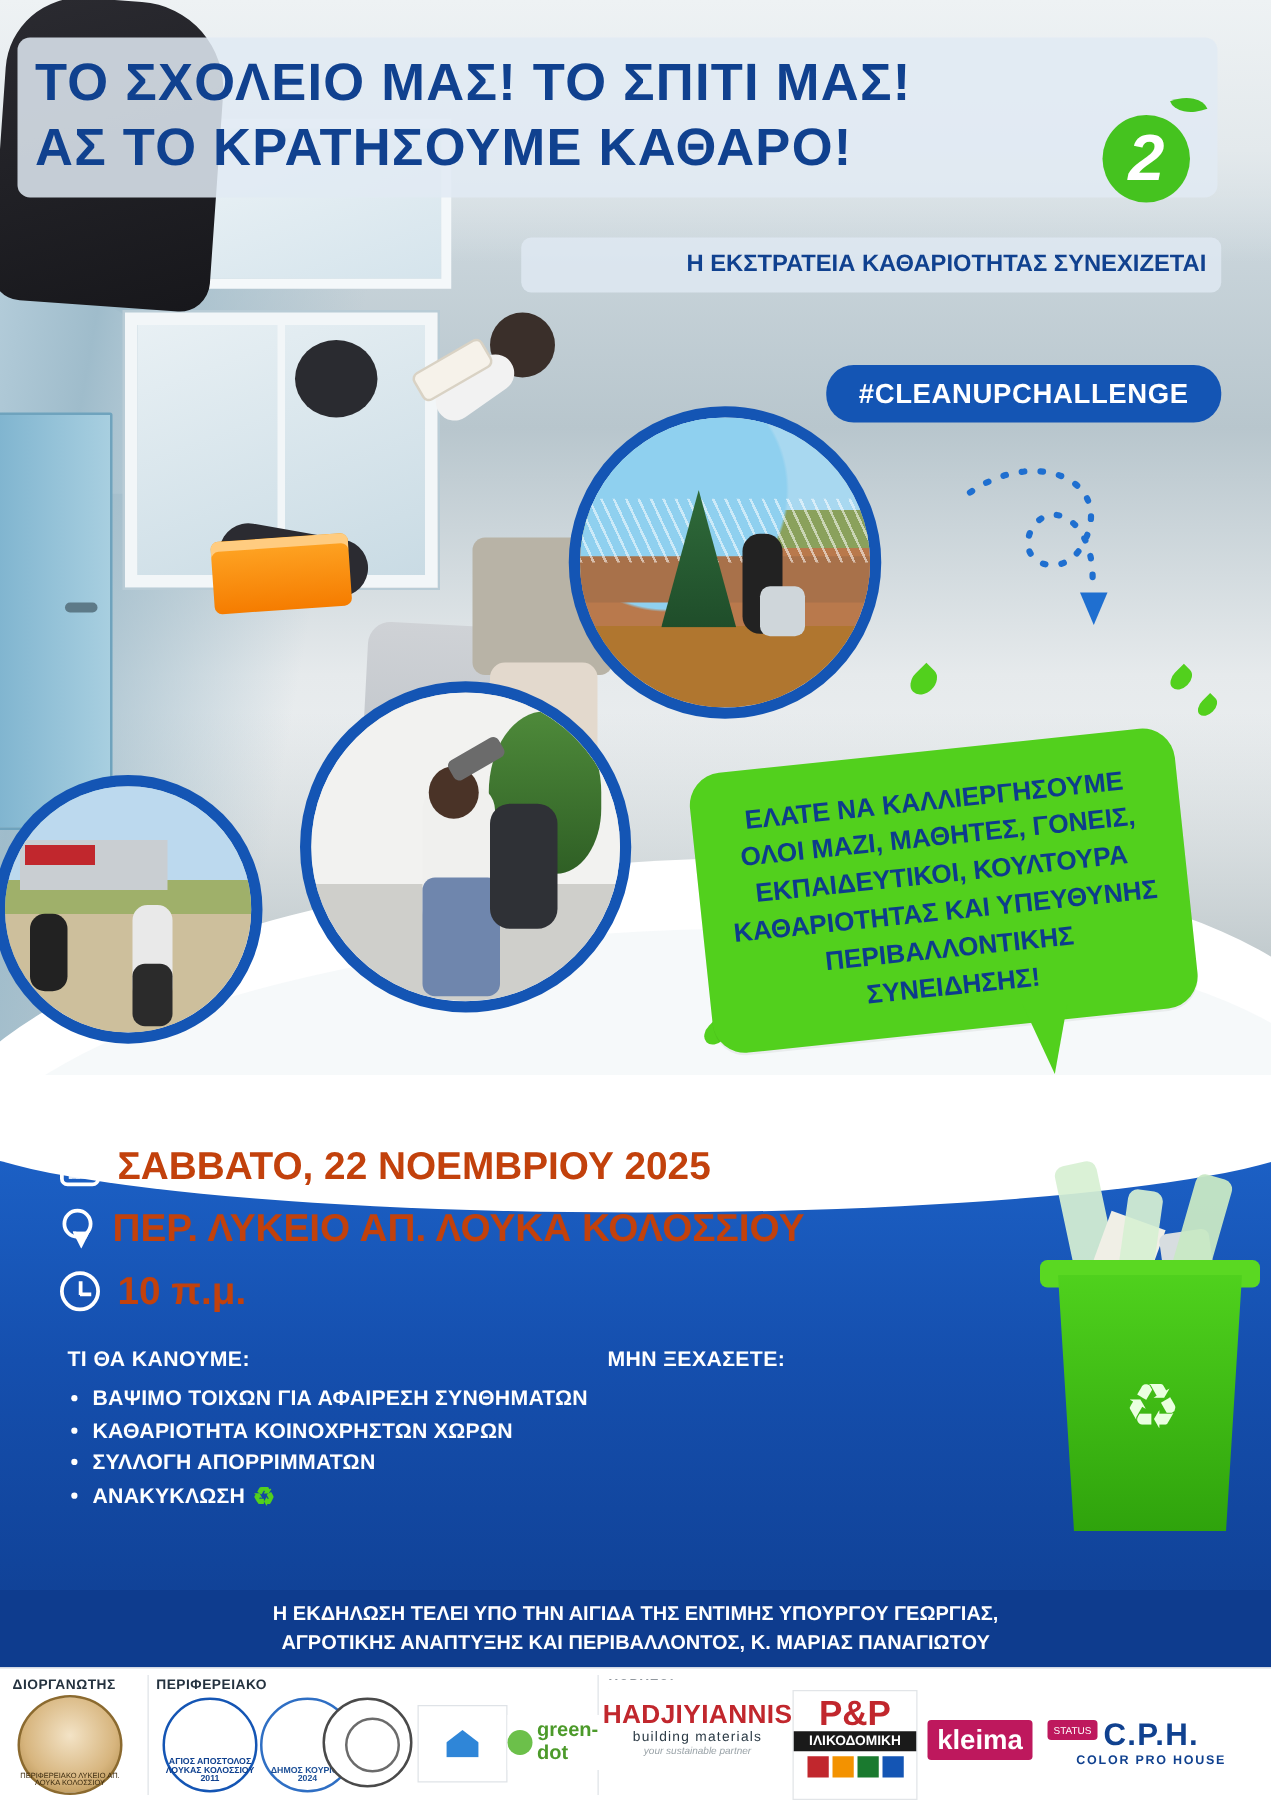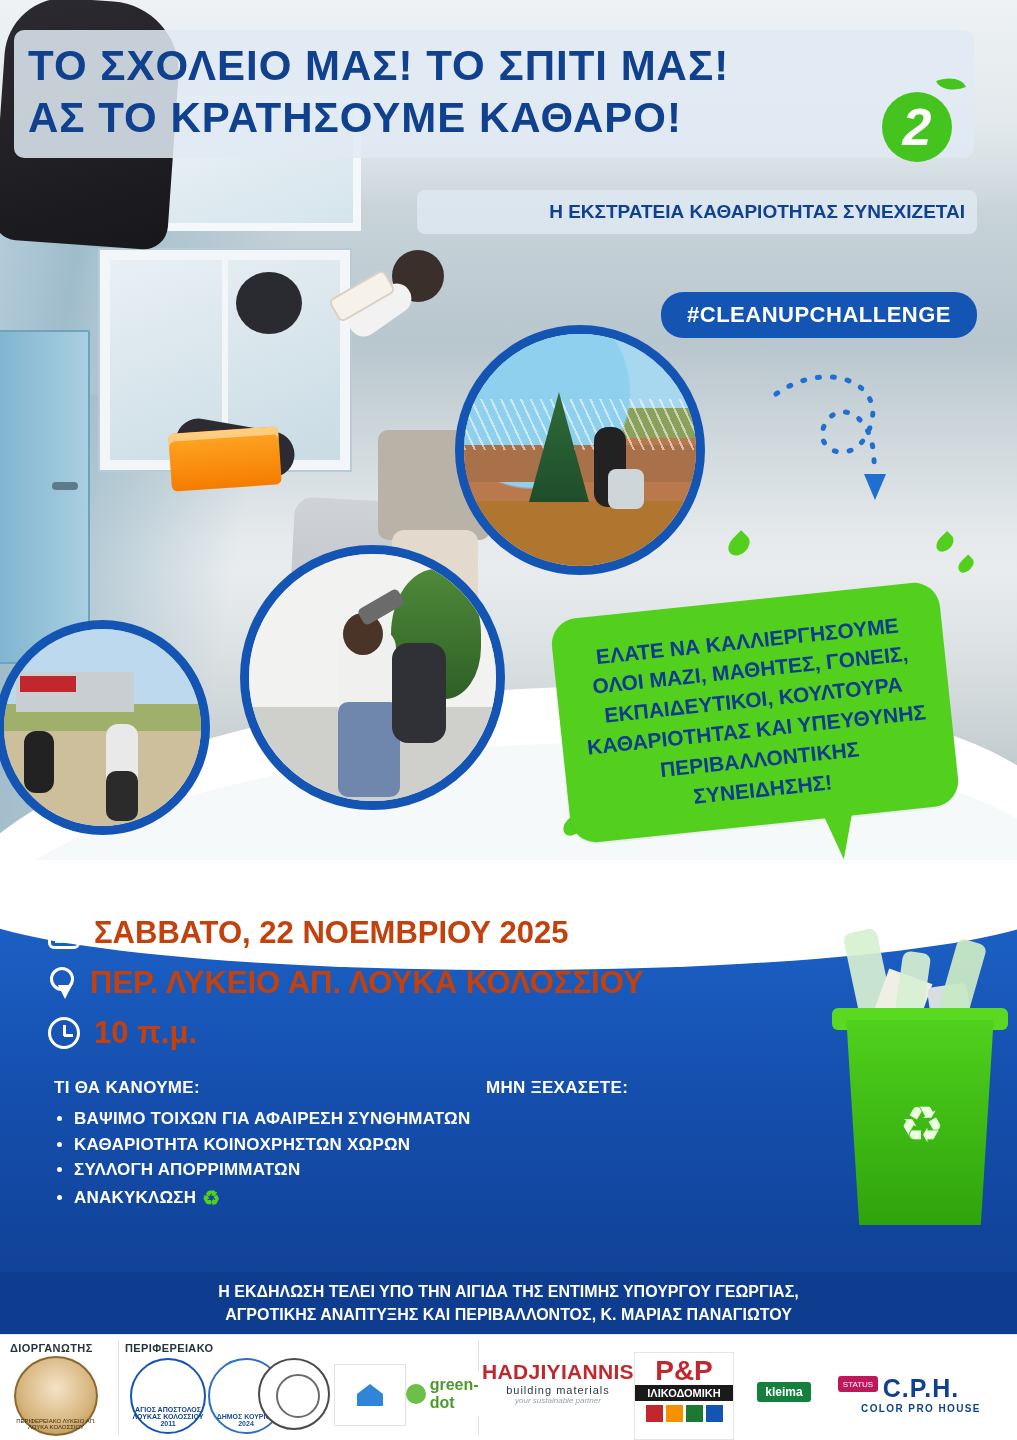--- a/index.html
+++ b/index.html
@@ -317,21 +317,21 @@
   .hadji1{color:#c1272d;font-size:21px;font-weight:bold;letter-spacing:.3px;}
   .hadji2{color:#2b3a45;font-size:11px;letter-spacing:1px;}
   .hadji3{color:#9aa3a8;font-size:8px;font-style:italic;}
   .lg-pp{left:634px;top:1352px;width:100px;height:88px;background:#ffffff;border:1px solid #e2e5e8;
     display:flex;flex-direction:column;align-items:center;}
   .pp1{color:#c1272d;font-size:28px;font-weight:bold;line-height:1;margin-top:4px;}
   .pp2{background:#1a1a1a;color:#fff;font-size:11px;font-weight:bold;width:100%;text-align:center;padding:2px 0;}
   .pp3{display:flex;gap:3px;margin-top:4px;}
   .pp3 span{width:17px;height:17px;display:inline-block;}
   .lg-kleima{left:738px;top:1366px;width:92px;height:52px;background:#ffffff;display:flex;align-items:center;justify-content:center;}
-  .kl-box{background:#15803d;color:#ffffff;font-weight:bold;font-size:12px;padding:3px 8px;border-radius:3px;}
+  .kl-box{background:#be185d;color:#ffffff;font-weight:bold;font-size:22px;padding:3px 8px;border-radius:3px;}
   .lg-cph{left:838px;top:1356px;width:166px;height:76px;background:#ffffff;
     display:flex;flex-direction:column;align-items:center;justify-content:center;}
   .cph1{color:#10418f;font-size:25px;font-weight:bold;letter-spacing:1px;}
   .cph2{color:#10418f;font-size:10px;font-weight:bold;letter-spacing:1.4px;}
   .status-badge{position:absolute;left:838px;top:1376px;width:40px;height:16px;background:#be185d;color:#fff;
     font-size:8px;display:flex;align-items:center;justify-content:center;border-radius:3px;}
 </style>
 </head>
 <body>
 

